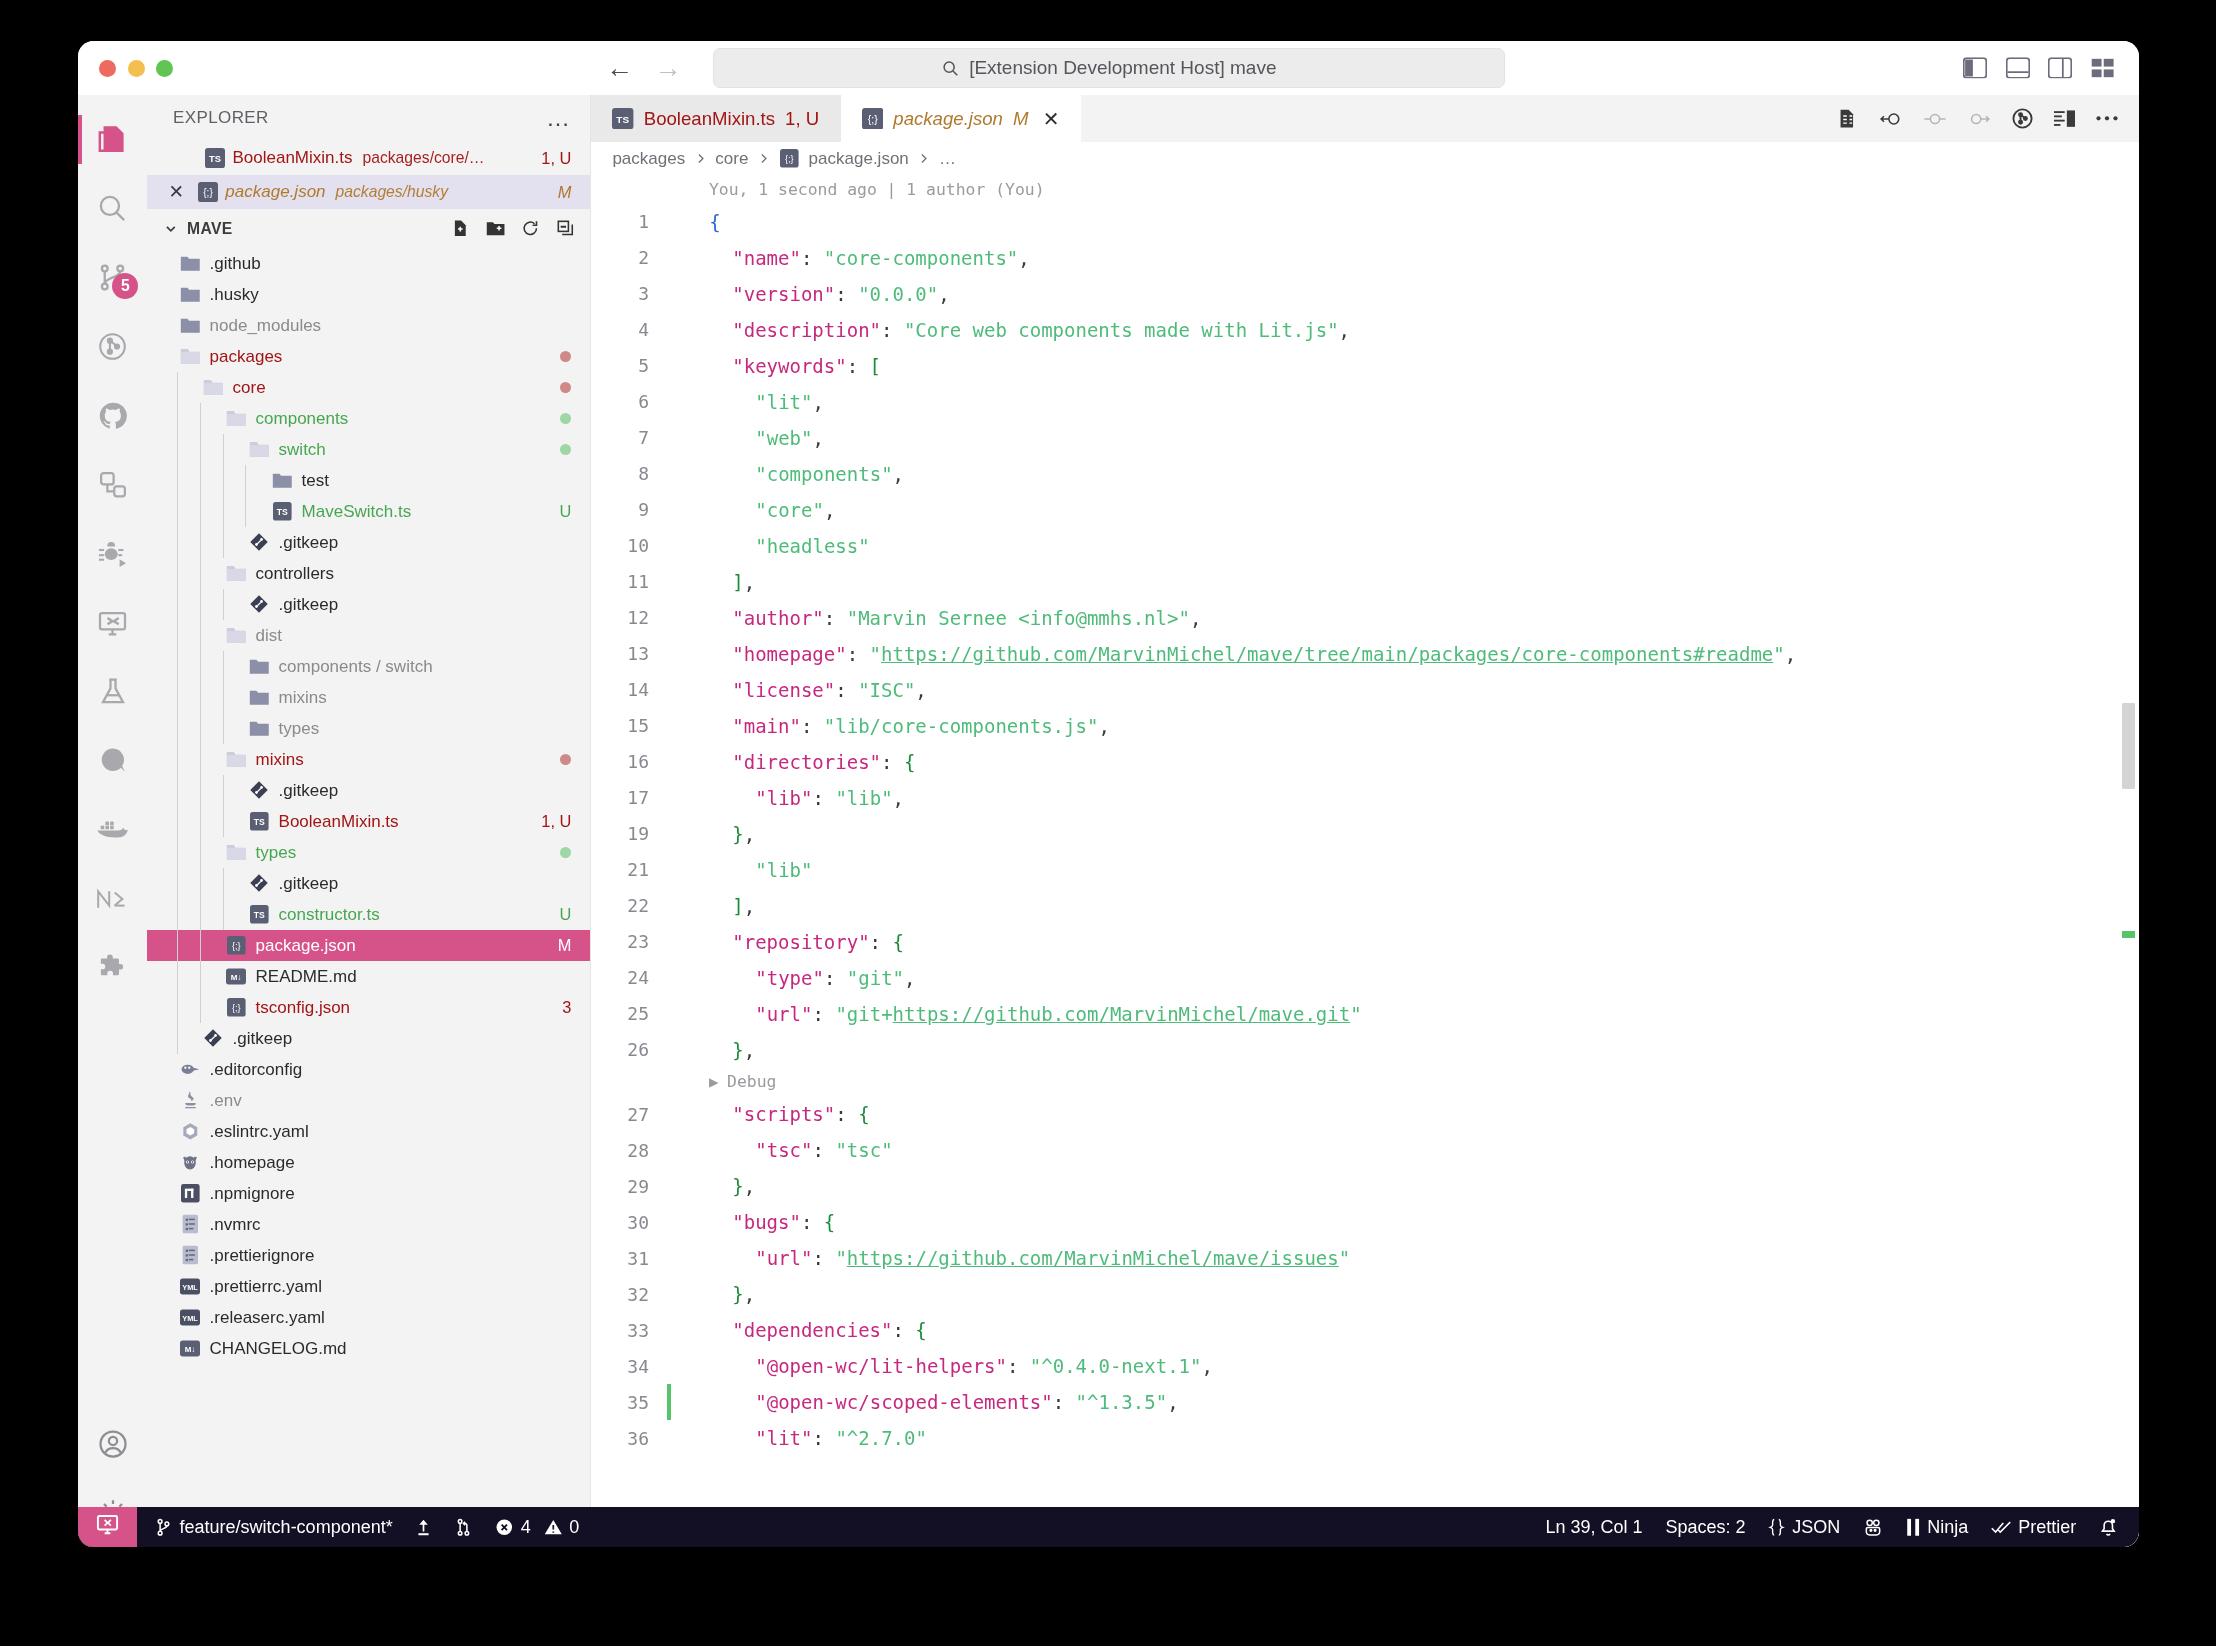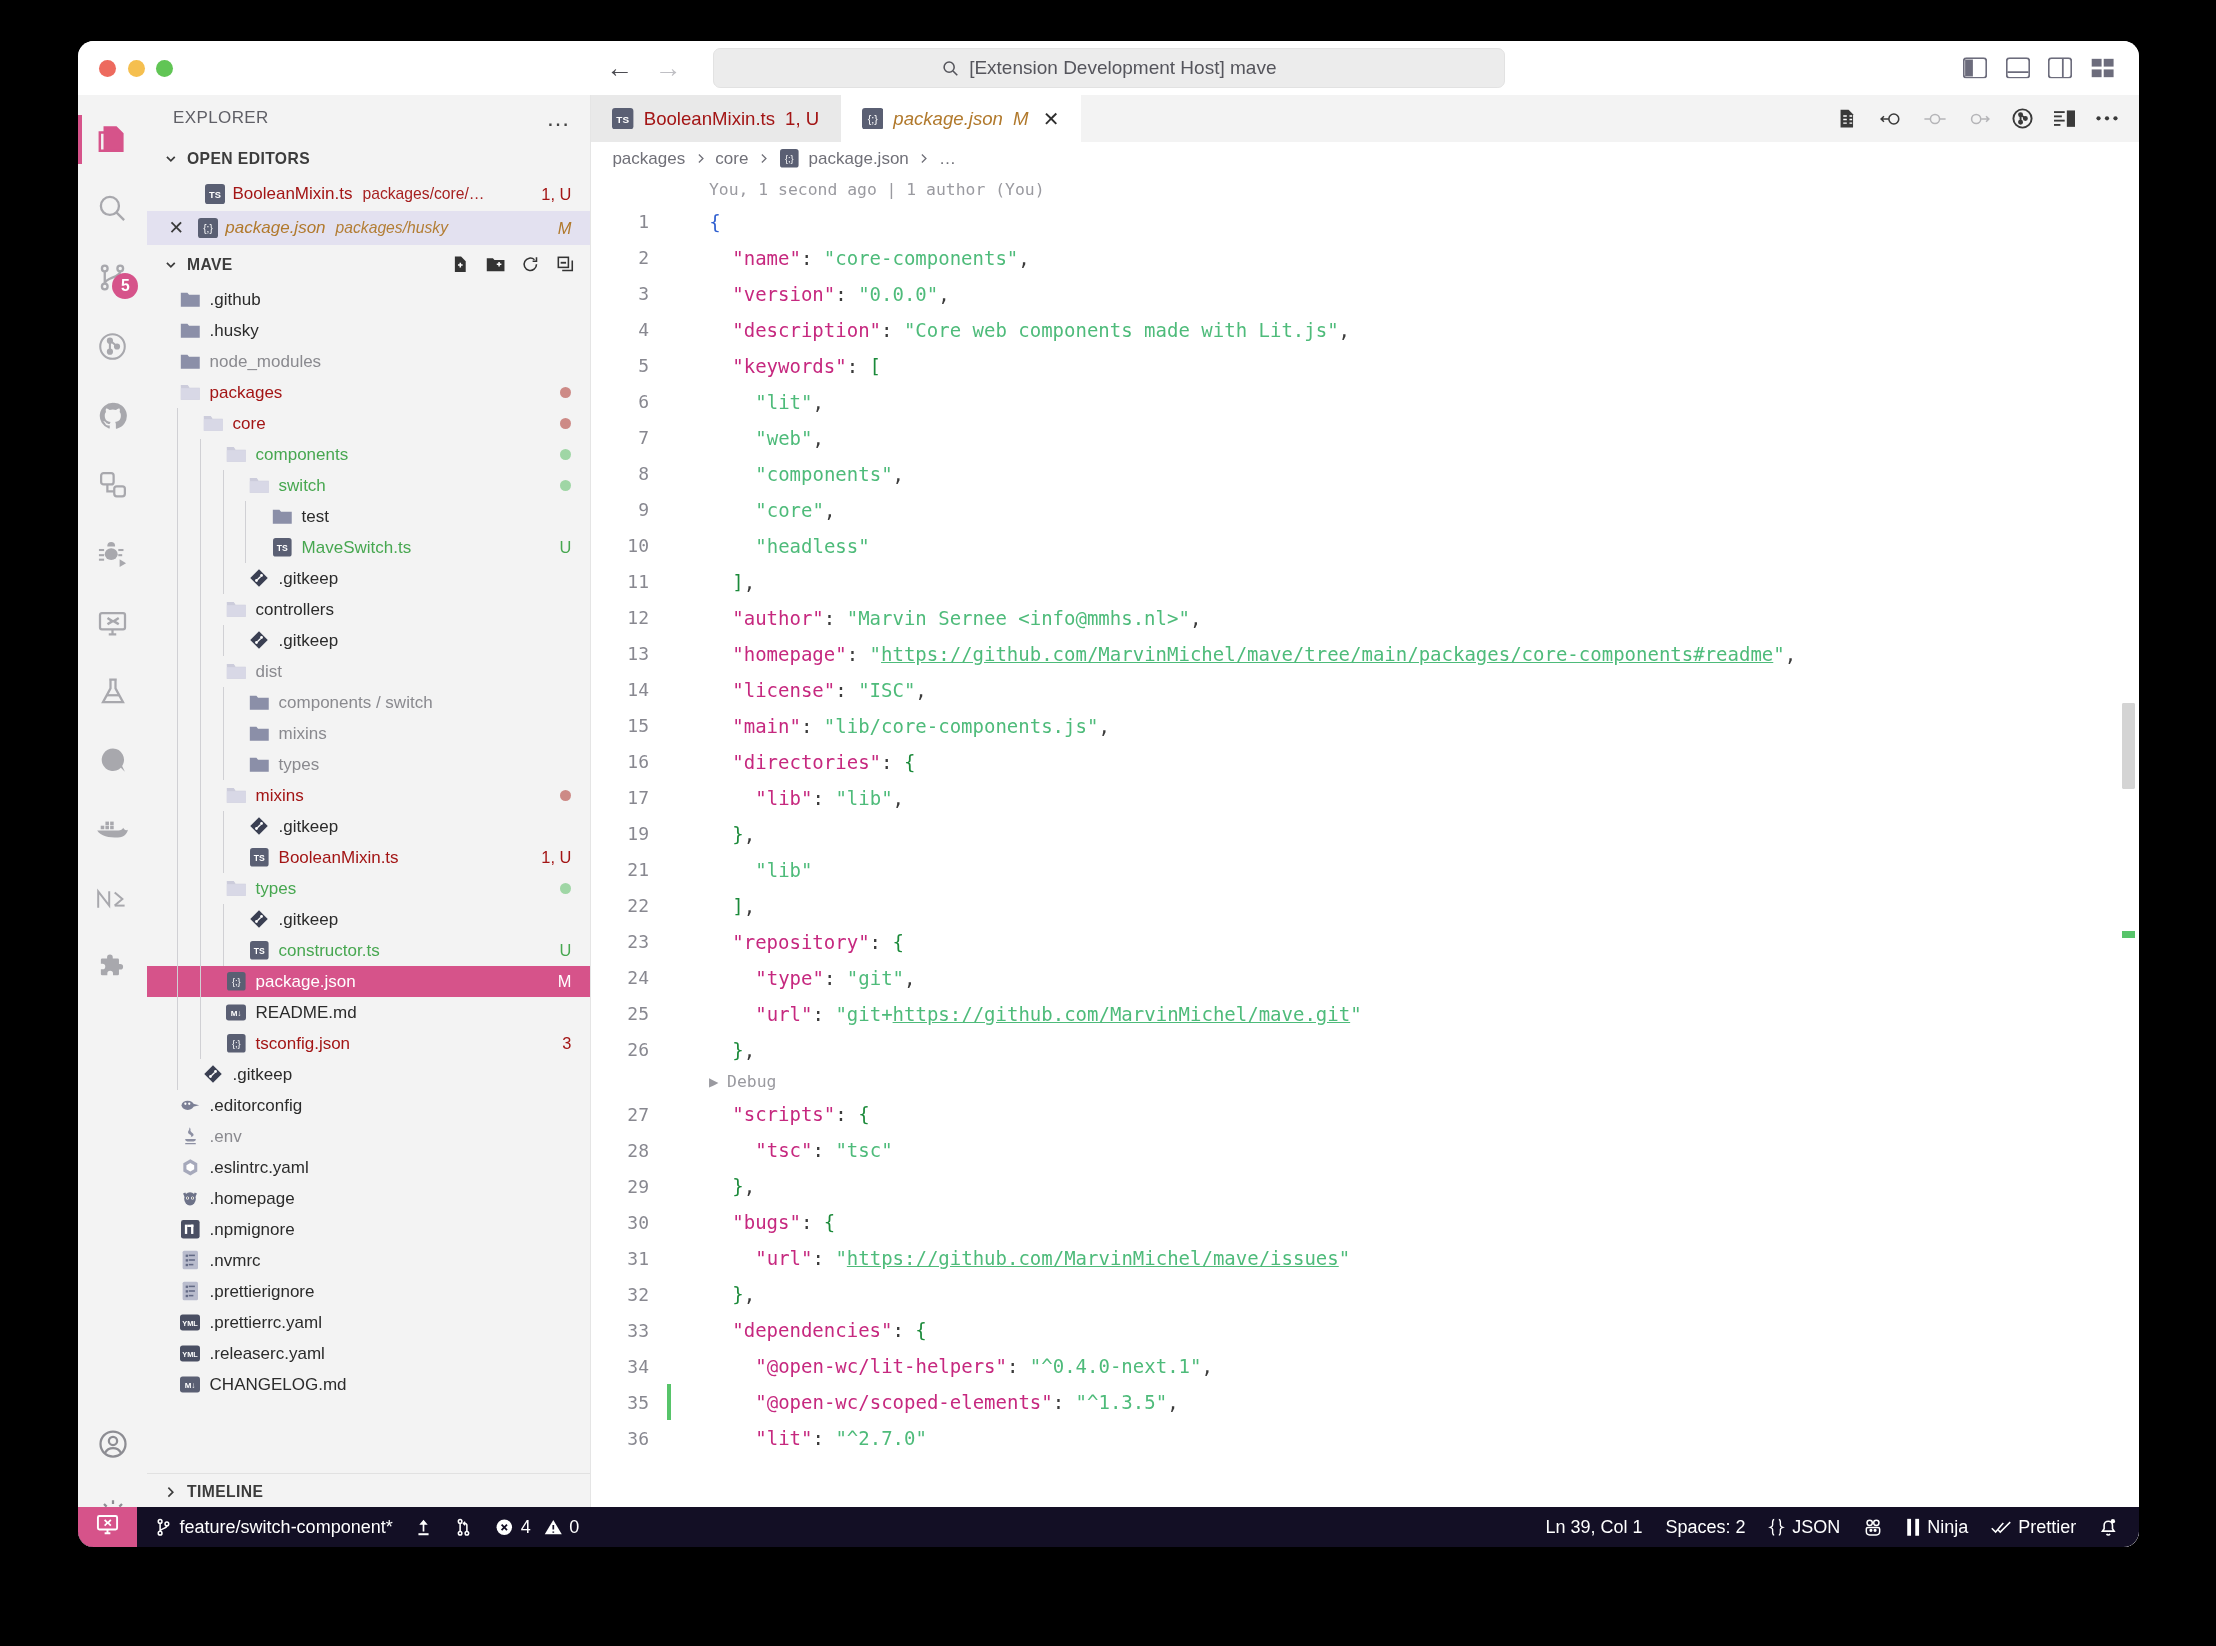--- a/index.html
+++ b/index.html
@@ -405,28 +405,20 @@
         </span>
       </div>
     </div>
 
     <div class="sidebar">
       <div class="sb-header">
         <span>EXPLORER</span>
         <span class="dots">…</span>
       </div>
 
-      <div class="section-head">
-        <span class="chev">
-          <svg width="15.7" height="15.7" viewBox="0 0 16 16" fill="none" stroke="#3c3c3c" stroke-width="1.8">
-              <path d="M4 6l4 4 4-4"></path>
-            </svg>
-        </span>
-        <span>OPEN EDITORS</span>
-      </div>
 
       <div class="openeditors">
         <div class="row">
           <span class="fi">
             <svg width="20" height="20" viewBox="0 0 28 28" style="font-size:24px">
                 <rect width="28" height="28" rx="4" fill="#5a5f73"></rect>
                 <text x="14" y="20" font-size="13" font-family="Liberation Sans" font-weight="bold" fill="#fff" text-anchor="middle">TS</text>
               </svg>
           </span>
           <span class="oe-name c-red">BooleanMixin.ts</span>
@@ -936,28 +928,20 @@
             <span class="fi">
               <svg width="20" height="17" viewBox="0 0 30 24" style="font-size:24px">
                 <rect width="30" height="24" rx="4" fill="#5a5f73"></rect>
                 <text x="15" y="17" font-size="12" font-family="Liberation Sans" font-weight="bold" fill="#fff" text-anchor="middle">M↓</text>
               </svg>
             </span>
             <span class="tname c-dark">CHANGELOG.md</span>
           </div>
         </div>
 
-      <div class="panel-bar">
-        <span class="chev">
-          <svg width="14.3" height="14.3" viewBox="0 0 16 16" fill="none" stroke="#3c3c3c" stroke-width="1.8">
-              <path d="M6 3l5 5-5 5"></path>
-            </svg>
-        </span>
-        <span>TIMELINE</span>
-      </div>
       <div class="panel-bar">
         <span class="chev">
           <svg width="14.3" height="14.3" viewBox="0 0 16 16" fill="none" stroke="#3c3c3c" stroke-width="1.8">
               <path d="M6 3l5 5-5 5"></path>
             </svg>
         </span>
         <span>NPM SCRIPTS</span>
       </div>
     </div>
 

